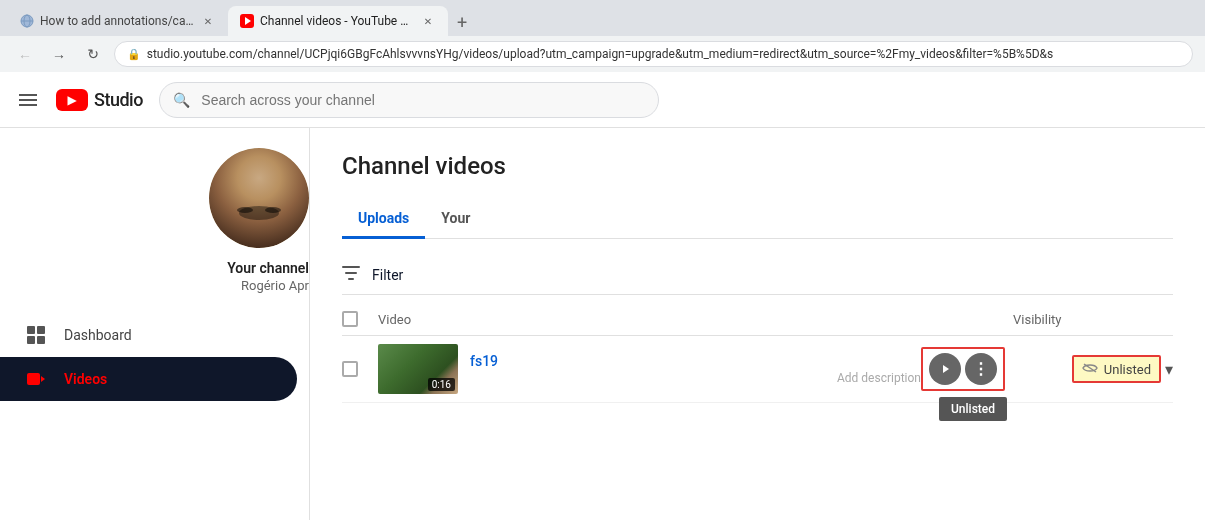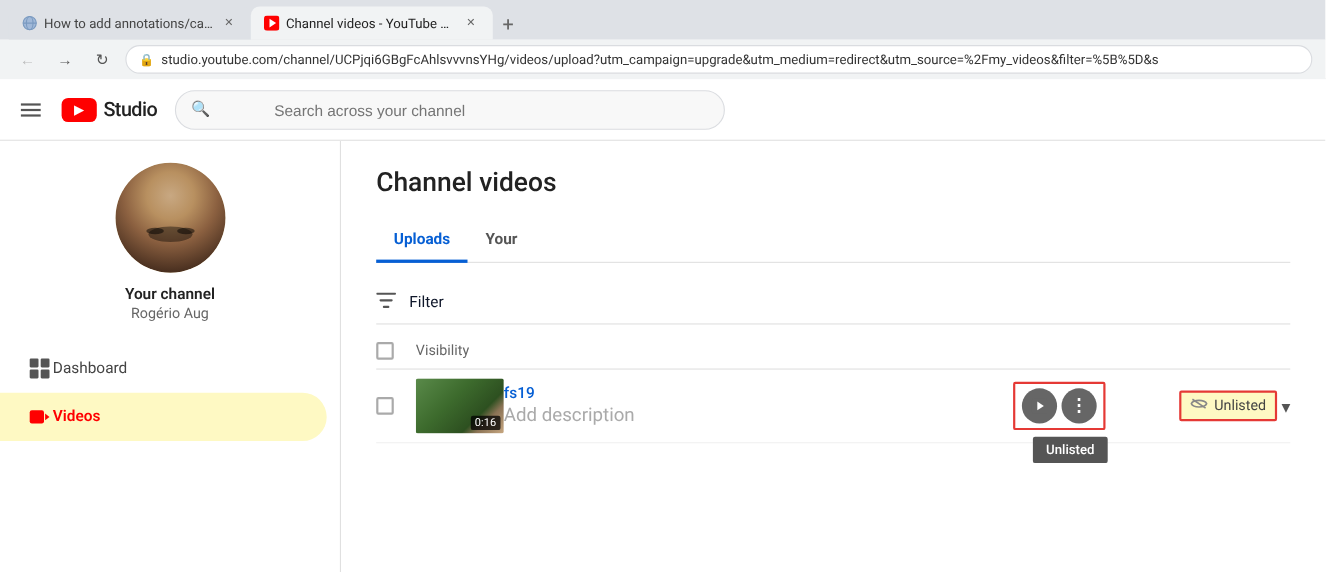--- a/index.html
+++ b/index.html
@@ -45,42 +45,42 @@
     .logo { display: flex; align-items: center; gap: 6px; text-decoration: none; cursor: pointer; }
     .yt-icon { background: #ff0000; border-radius: 6px; width: 32px; height: 22px; display: flex; align-items: center; justify-content: center; }
     .yt-icon::after { content: '▶'; color: white; font-size: 12px; }
     .logo-text { font-size: 18px; font-weight: 500; color: #222; letter-spacing: -0.5px; }
     .search-bar {
       flex: 1; max-width: 500px; height: 36px; border: 1px solid #dadce0;
       border-radius: 18px; display: flex; align-items: center;
       padding: 0 14px; gap: 10px; background: #f8f8f8;
     }
     .search-icon { color: #999; font-size: 14px; }
-    .search-input { border: none; background: transparent; outline: none; flex: 1; font-size: 14px; color: #555; margin-left: 48px; }
+    .search-input { border: none; background: transparent; outline: none; flex: 1; font-size: 14px; color: #555; }
 
     
     .main-content { display: flex; flex: 1; overflow: hidden; }
 
     
-    .sidebar { width: 310px; flex-shrink: 0; background: #fff; border-right: 1px solid #e0e0e0; display: flex; flex-direction: column; align-items: center; padding-top: 20px; }
+    .sidebar { width: 310px; flex-shrink: 0; background: #fff; border-right: 1px solid #e0e0e0; display: flex; flex-direction: column; align-items: flex-end; padding-top: 20px; }
     .avatar-container { width: 100px; height: 100px; border-radius: 50%; overflow: hidden; background: #c8b89a; margin-bottom: 12px; }
     
     .avatar-face {
       position: absolute; width: 100%; height: 100%;
       background: linear-gradient(180deg, #c8a882 0%, #b89060 40%, #8b6040 70%, #5a3828 100%);
     }
     .channel-name { font-size: 14px; font-weight: 600; color: #222; margin-bottom: 2px; }
     .channel-handle { font-size: 13px; color: #666; margin-bottom: 20px; }
     .sidebar-nav { width: 100%; }
     .sidebar-item {
-      display: flex; align-items: center; 
+      display: flex; align-items: center; gap: 16px;
       padding: 12px 24px; cursor: pointer; color: #444; font-size: 14px;
       border-radius: 0 24px 24px 0; margin-right: 12px;
     }
-    .sidebar-item.active { background: #fef9c3; color: #f00; font-weight: 600; }
+    .sidebar-item.active { background: #0f172a; color: #f00; font-weight: 600; }
     .sidebar-item.active .sidebar-icon { color: #f00; }
     .sidebar-icon { font-size: 18px; width: 24px; display: flex; justify-content: center; }
     .sidebar-item-dashboard .sidebar-icon { color: #555; }
 
     
     .content-area { flex: 1; overflow-y: auto; padding: 24px 32px; }
     .page-title { font-size: 24px; font-weight: 500; color: #222; margin-bottom: 20px; }
     .tabs { display: flex; gap: 0; border-bottom: 1px solid #e0e0e0; margin-bottom: 16px; }
     .tab-item {
       padding: 10px 16px; font-size: 14px; font-weight: 700; color: #555;
@@ -91,32 +91,32 @@
     .filter-icon { color: #555; font-size: 16px; }
     .filter-text { color: #0f172a; font-size: 14px; }
 
     
     .videos-table { width: 100%; }
     .table-header { display: flex; align-items: center; padding: 8px 0; color: #666; font-size: 13px; border-bottom: 1px solid #e0e0e0; }
     .col-check { width: 36px; flex-shrink: 0; }
     .col-video { flex: 1; }
     .col-visibility { width: 160px; flex-shrink: 0; padding-right: 8px; }
     .table-row { display: flex; align-items: center; padding: 8px 0; border-bottom: 1px solid #f0f0f0; }
-    .video-thumb { width: 80px; height: 50px; background: #4a7a3a; border-radius: 2px; position: relative; flex-shrink: 0; overflow: hidden; }
+    .video-thumb { width: 80px; height: 50px; background: #4a7a3a; border-radius: 2px; position: relative; flex-shrink: 0; margin-right: 12px; overflow: hidden; }
     .thumb-bg {
       width: 100%; height: 100%;
       background: linear-gradient(135deg, #5a8a4a 0%, #3d6b2d 40%, #2d5020 70%, #8b7355 80%, #c8a882 100%);
     }
     .thumb-duration {
       position: absolute; bottom: 3px; right: 3px; background: rgba(0,0,0,0.75);
       color: #fff; font-size: 10px; padding: 1px 4px; border-radius: 2px;
     }
     .video-info { flex: 1; }
     .video-title { font-size: 14px; color: #065fd4; cursor: pointer; font-weight: 500; }
-    .video-desc { font-size: 17px; color: #aaa; margin-top: 2px; }
+    .video-desc { font-size: 12px; color: #aaa; margin-top: 2px; text-align: right; }
     .video-actions { display: flex; align-items: center; gap: 4px; margin-right: 8px; position: relative; }
     .action-btn {
       width: 32px; height: 32px; border-radius: 50%; display: flex; align-items: center; justify-content: center;
       cursor: pointer; color: #555; font-size: 16px; background: #666; color: #fff;
     }
     .yt-btn { background: #666; }
     .more-btn { background: #666; }
     .options-tooltip {
       position: absolute; bottom: -32px; right: -4px;
       background: #555; color: #fff; font-size: 12px; font-weight: 500;
@@ -201,21 +201,21 @@
           position:relative;
           width:100%;height:100%;
         ">
 
           <div style="position:absolute;width:40px;height:14px;background:rgba(0,0,0,0.4);border-radius:50%;bottom:28px;left:30px;"></div>
           <div style="position:absolute;width:16px;height:6px;background:rgba(0,0,0,0.5);border-radius:50%;bottom:35px;left:28px;"></div>
           <div style="position:absolute;width:16px;height:6px;background:rgba(0,0,0,0.5);border-radius:50%;bottom:35px;left:56px;"></div>
         </div>
       </div>
       <div class="channel-name">Your channel</div>
-      <div class="channel-handle">Rogério Aug</div>
+      <div class="channel-handle">Rogério Apr</div>
       <nav class="sidebar-nav">
         <div class="sidebar-item sidebar-item-dashboard">
           <span class="sidebar-icon">
             <svg width="20" height="20" viewBox="0 0 20 20" fill="currentColor">
               <rect x="1" y="1" width="8" height="8" rx="1"></rect>
                 <rect x="11" y="1" width="8" height="8" rx="1"></rect>
               <rect x="1" y="11" width="8" height="8" rx="1"></rect>
                 <rect x="11" y="11" width="8" height="8" rx="1"></rect>
             </svg>
           </span>
@@ -250,20 +250,21 @@
           </svg>
         </span>
         <span class="filter-text">Filter</span>
       </div>
 
       <div class="videos-table">
         <div class="table-header">
           <div class="col-check">
             <div class="checkbox"></div>
           </div>
+          <div class="col-video">Video</div>
           <div class="col-visibility">Visibility</div>
         </div>
 
         <div class="table-row" style="position:relative;">
           <div class="col-check">
             <div class="checkbox"></div>
           </div>
           <div class="video-thumb">
             <div class="thumb-bg"></div>
             <span class="thumb-duration">0:16</span>

